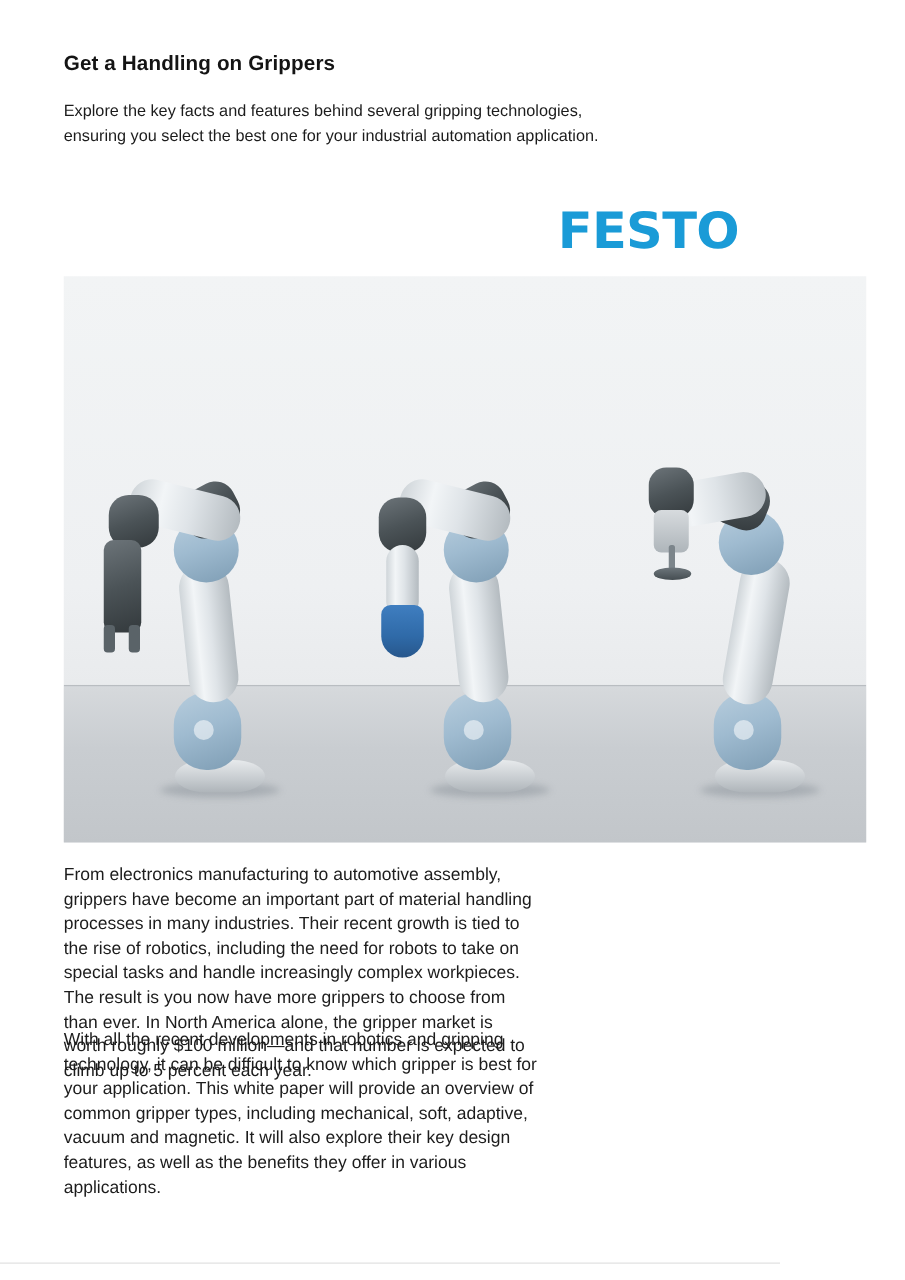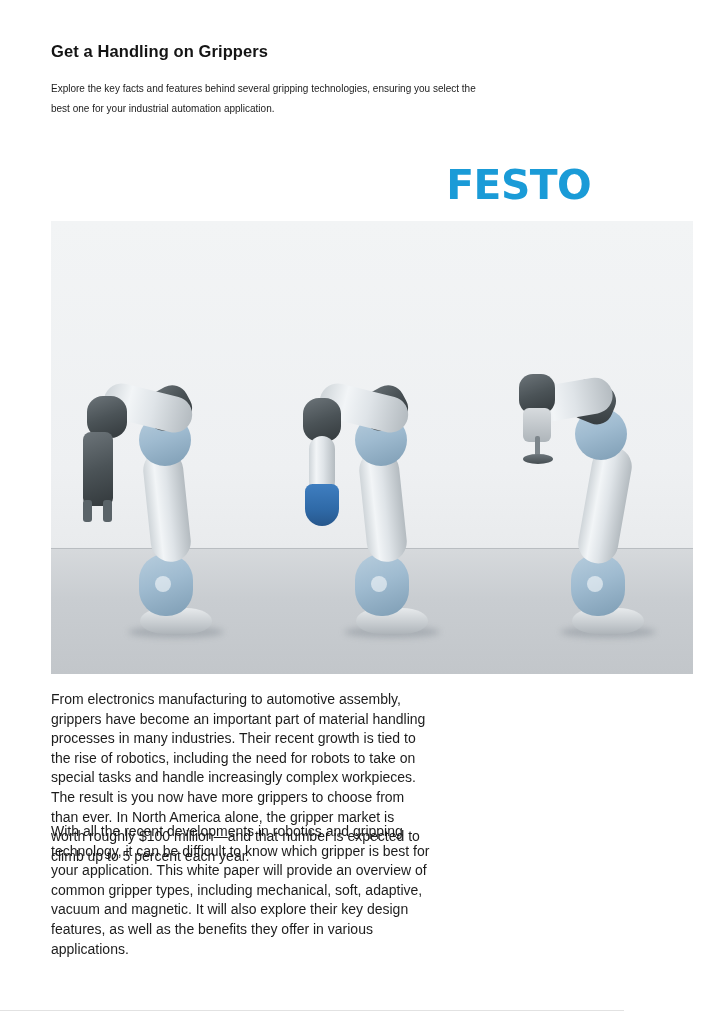--- a/index.html
+++ b/index.html
@@ -34,21 +34,21 @@
     font-weight: bold;
     letter-spacing: 0.1px;
     color: #141414;
   }
 
   .subtitle {
     position: absolute;
     left: 51px;
     top: 79px;
     width: 430px;
-    font-size: 10px;
+    font-size: 13px;
     line-height: 19.5px;
     color: #1c1c1c;
   }
 
   .logo {
     position: absolute;
     right: 33px;
     top: 162px;
     font-size: 40px;
     font-weight: bold;

